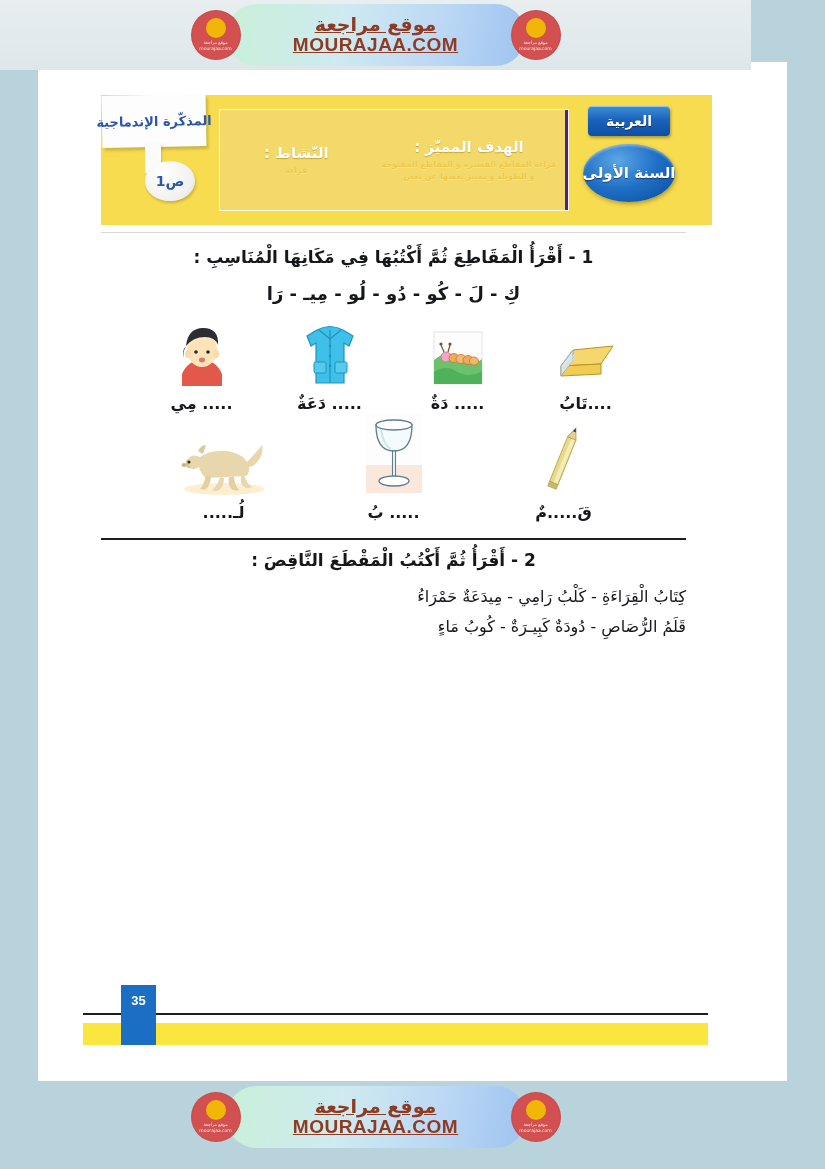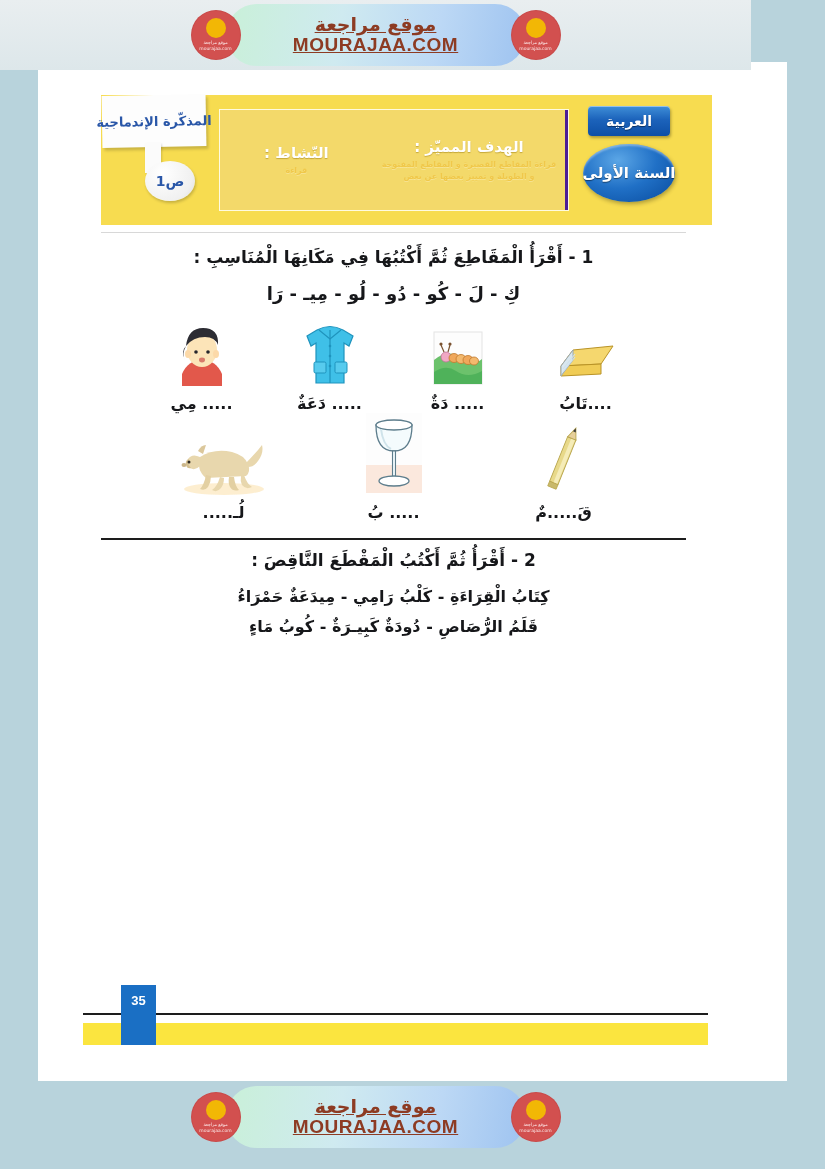--- a/index.html
+++ b/index.html
@@ -281,23 +281,23 @@
 
   .divider {
     width: 585px;
     height: 0;
     border-top: 2px solid #1d1d1d;
     margin: 16px 0 10px 0;
   }
 
   .wordbank {
     font-size: 16px;
-    font-weight: bold;
+    font-weight: normal;
     direction: rtl;
-    text-align: center;
+    text-align: right;
     margin-top: 12px;
     line-height: 1.9;
     white-space: nowrap;
   }
   .answers {
     margin-top: 10px;
     direction: rtl;
     text-align: center;
   }
   .answer-line {

